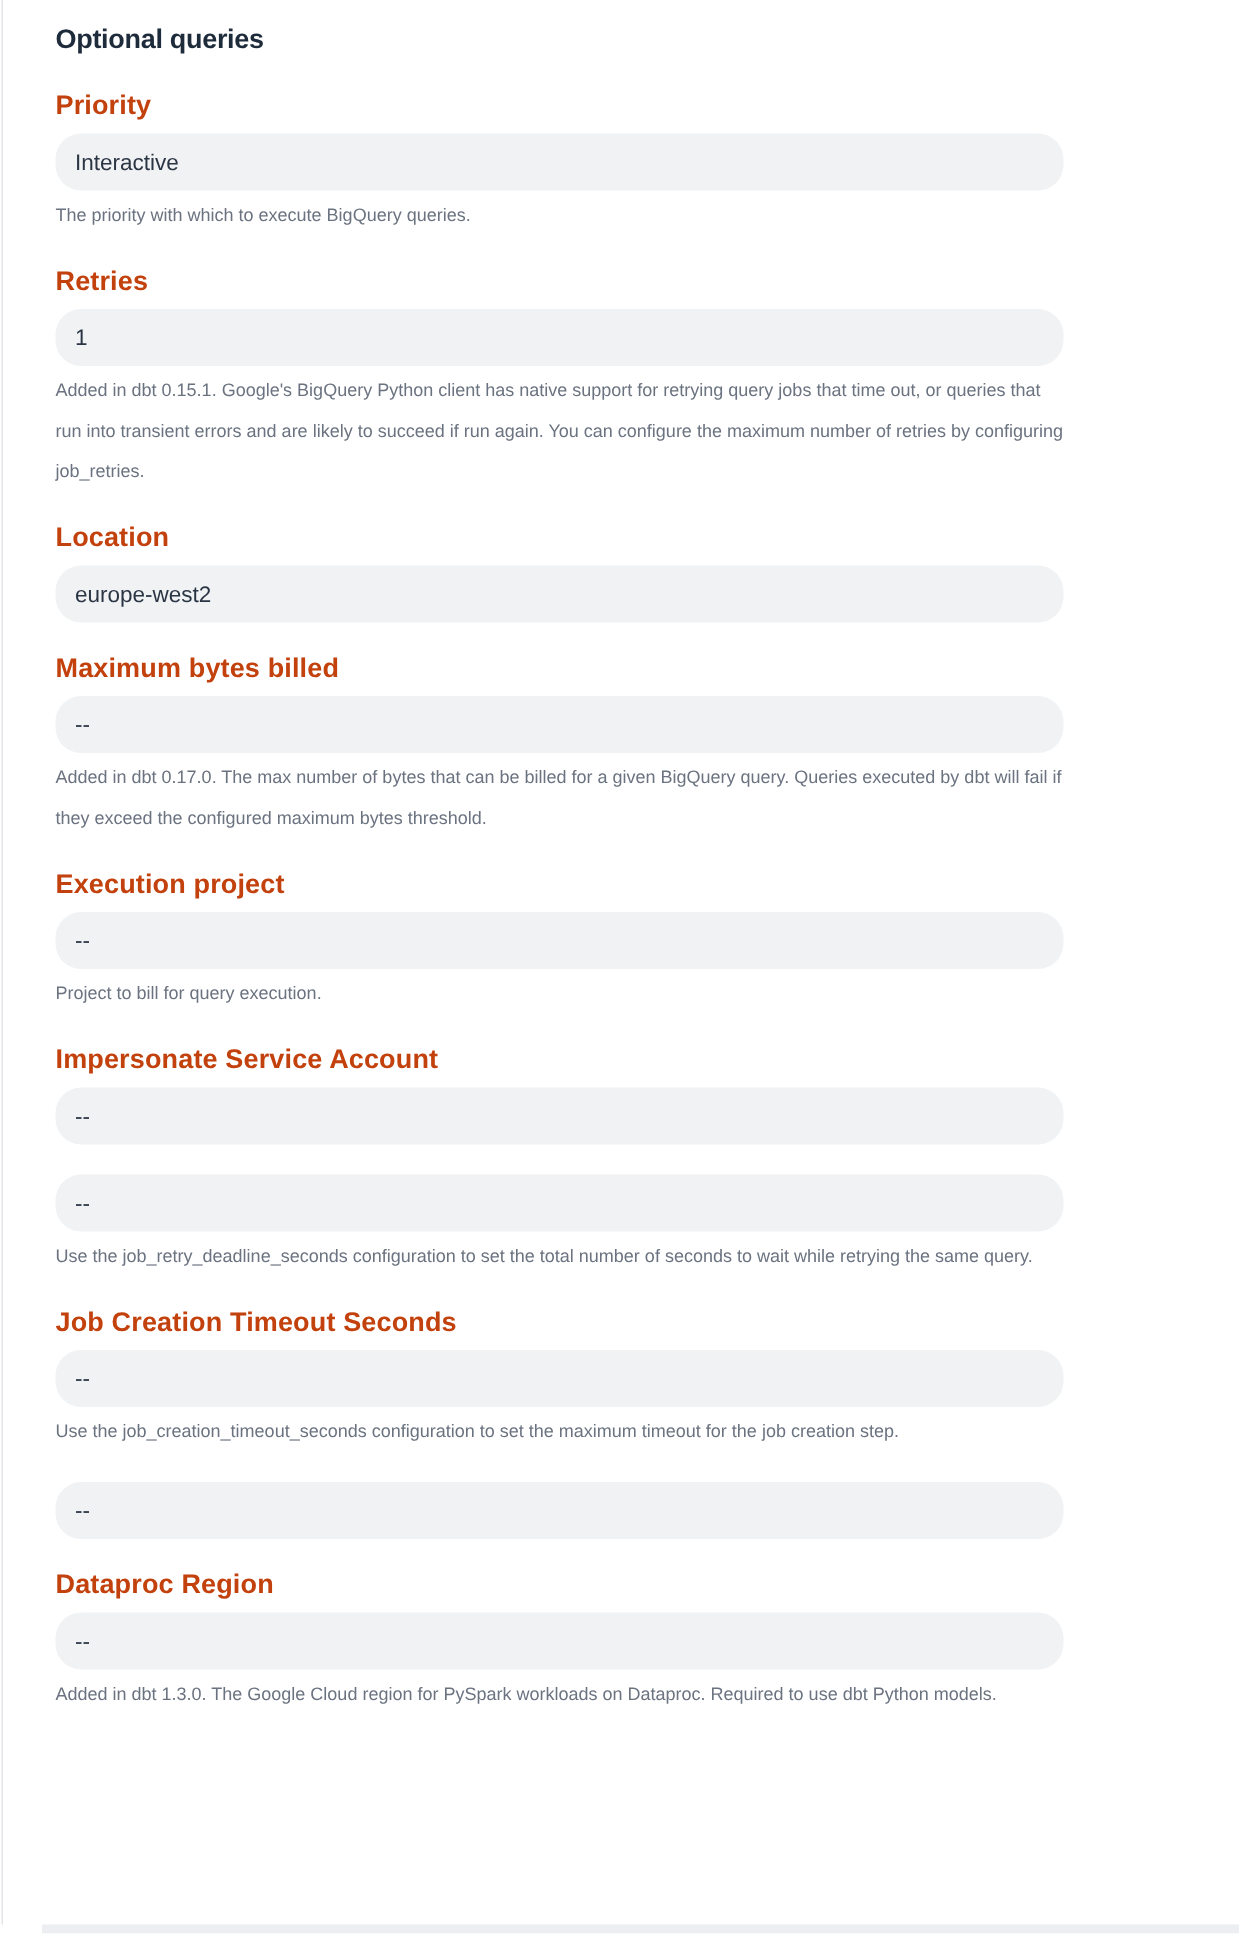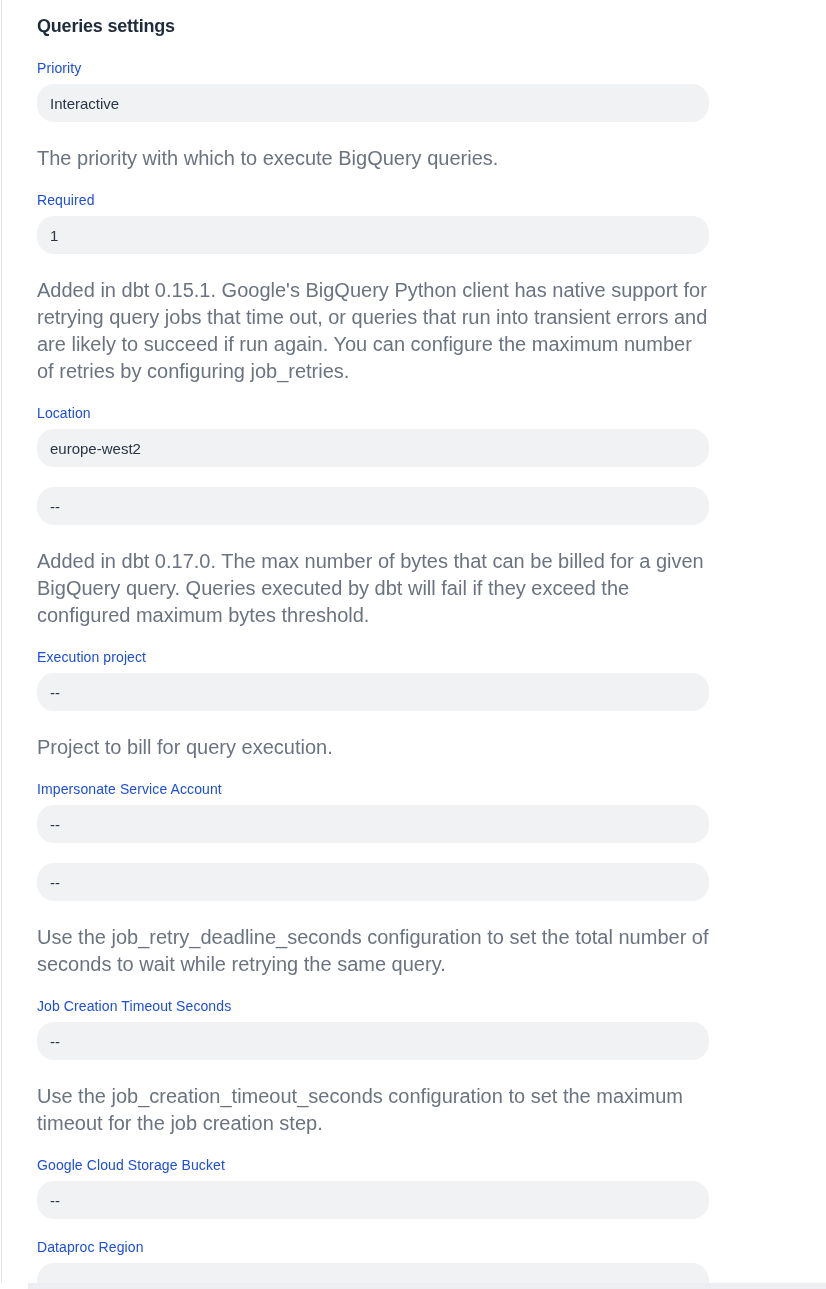--- a/index.html
+++ b/index.html
@@ -23,79 +23,80 @@
   }
   .page-title {
     font-size: 18px;
     font-weight: 700;
     color: #1e2b3b;
     letter-spacing: -0.2px;
     margin-bottom: 23px;
   }
   .field { margin-bottom: 20px; }
   .field-label {
-    font-size: 14px;
-    font-weight: 400;
-    color: #1d4ed8;
+    font-size: 18px;
+    font-weight: 700;
+    color: #c2410c;
     margin-bottom: 8px;
     letter-spacing: 0.1px;
   }
   .field-input {
     display: block;
     width: 672px;
     height: 38px;
     background: #f0f2f4;
     border: none;
     outline: none;
     border-radius: 17px;
     padding: 0 13px;
     font-family: "Liberation Sans", sans-serif;
     font-size: 15px;
     color: #2b3544;
   }
   .field-help {
-    font-size: 20px;
+    font-size: 12px;
     line-height: 27px;
     color: #6b7380;
-    margin-top: 23px;
+    margin-top: 3px;
   }
   .bottom-strip {
     position: absolute;
     left: 28px; right: 0; bottom: 0;
     height: 6px;
     background: #eceef1;
   }
 </style>
 </head>
 <body>
 
 <div class="left-border"></div>
 
 <div class="content">
-  <h1 class="page-title">Queries settings</h1>
+  <h1 class="page-title">Optional queries</h1>
 
   <div id="fields-container">
   <div class="field">
     <div class="field-label">Priority</div>
     <input class="field-input" type="text" readonly="" value="Interactive" style="">
     <div class="field-help">The priority with which to execute BigQuery queries.</div>
   </div>
 
   <div class="field">
-    <div class="field-label">Required</div>
+    <div class="field-label">Retries</div>
     <input class="field-input" type="text" readonly="" value="1" style="">
     <div class="field-help">Added in dbt 0.15.1. Google's BigQuery Python client has native support for retrying query jobs that time out, or queries that run into transient errors and are likely to succeed if run again. You can configure the maximum number of retries by configuring job_retries.</div>
   </div>
 
   <div class="field">
     <div class="field-label">Location</div>
     <input class="field-input" type="text" readonly="" value="europe-west2" style="">
   </div>
 
   <div class="field">
+    <div class="field-label">Maximum bytes billed</div>
     <input class="field-input" type="text" readonly="" value="--" style="">
     <div class="field-help">Added in dbt 0.17.0. The max number of bytes that can be billed for a given BigQuery query. Queries executed by dbt will fail if they exceed the configured maximum bytes threshold.</div>
   </div>
 
   <div class="field">
     <div class="field-label">Execution project</div>
     <input class="field-input" type="text" readonly="" value="--" style="">
     <div class="field-help">Project to bill for query execution.</div>
   </div>
 
@@ -110,21 +111,20 @@
     <div class="field-help">Use the job_retry_deadline_seconds configuration to set the total number of seconds to wait while retrying the same query.</div>
   </div>
 
   <div class="field">
     <div class="field-label">Job Creation Timeout Seconds</div>
     <input class="field-input" type="text" readonly="" value="--" style="">
     <div class="field-help">Use the job_creation_timeout_seconds configuration to set the maximum timeout for the job creation step.</div>
   </div>
 
   <div class="field">
-    <div class="field-label">Google Cloud Storage Bucket</div>
     <input class="field-input" type="text" readonly="" value="--" style="">
   </div>
 
   <div class="field">
     <div class="field-label">Dataproc Region</div>
     <input class="field-input" type="text" readonly="" value="--" style="">
     <div class="field-help">Added in dbt 1.3.0. The Google Cloud region for PySpark workloads on Dataproc. Required to use dbt Python models.</div>
   </div>
 
 </div>

